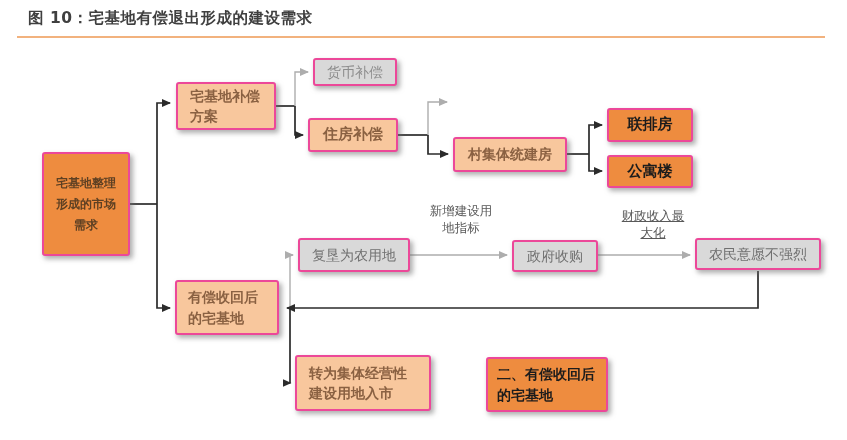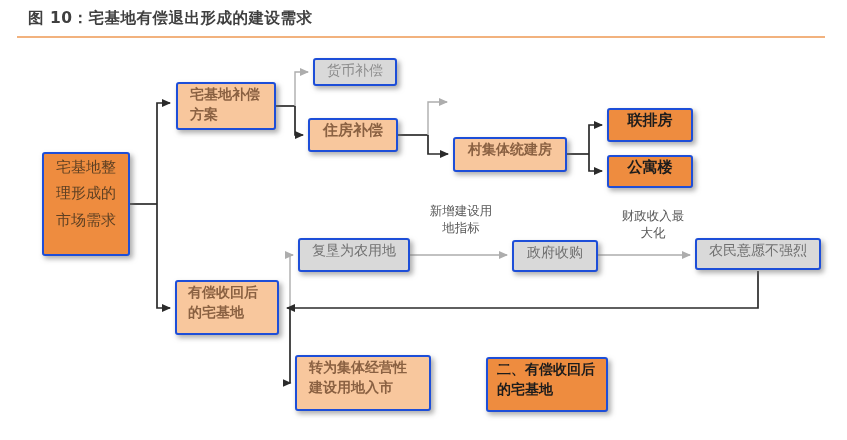--- a/index.html
+++ b/index.html
@@ -14,29 +14,29 @@
   .title-rule{
     position:absolute;left:17px;top:36px;width:808px;height:2px;
     background:var(--title-rule,#f2b27e);
   }
   svg.wires{position:absolute;left:0;top:0;pointer-events:none;}
   .edge-black{stroke:var(--black-line,#2b2b2b);stroke-width:1.7;fill:none;}
   .edge-gray{stroke:var(--gray-line,#adadad);stroke-width:1.4;fill:none;}
   .mk-black{fill:var(--black-line,#2b2b2b);}
   .mk-gray{fill:var(--gray-line,#adadad);}
   .node{
-    position:absolute;box-sizing:border-box;border:2px solid #1d4ed8;border-radius:3px;
+    position:absolute;box-sizing:border-box;border:2px solid #ec4899;border-radius:3px;
     box-shadow:2.5px 3px 5px rgba(110,110,110,.55);
-    display:flex;align-items:flex-start;font-size:14px;line-height:1.45;
+    display:flex;align-items:center;font-size:14px;line-height:1.45;
   }
   .node.center{justify-content:center;text-align:center;}
   .node.dark{background:var(--accent-orange,#ee8c3f);}
   .node.light{background:var(--light-orange,#f8c79d);}
   .node.gray{background:var(--gray-box,#d9d9d9);}
-  .t-main{color:var(--dark-box-text,#5e4023);font-weight:normal;font-size:15px;line-height:1.75;}
+  .t-main{color:var(--dark-box-text,#5e4023);font-weight:bold;font-size:12px;line-height:1.75;}
   .t-light{color:var(--light-box-text,#8a6142);font-weight:bold;}
   .t-black{color:#1c1c1c;font-weight:bold;font-size:15px;}
   .t-gray-lt{color:var(--gray-box-text-light,#8c8c8c);}
   .t-gray{color:var(--gray-box-text,#707070);}
   .edge-label{
     position:absolute;font-size:12.5px;line-height:1.35;color:var(--label-text,#595959);
     text-align:center;
   }
   .watermark{
     position:absolute;left:640px;top:399px;width:200px;text-align:right;
@@ -136,16 +136,16 @@
   <div class="node light t-light" style="left:295px;top:355px;width:136px;height:56px;padding:0 20px 0 12px;">
     <span>转为集体经营性建设用地入市</span>
   </div>
 
   <div class="node dark t-black" style="left:486px;top:357px;width:122px;height:55px;padding:0 8px 0 9px;font-size:14px;">
     <span>二、有偿收回后的宅基地</span>
   </div>
 
   <div class="edge-label" style="left:428px;top:203px;width:66px;">新增建设用地指标</div>
 
-  <div class="edge-label" style="left:620px;top:208px;width:66px;">财政收入最大化</div>
+  <div class="edge-label" style="left:620px;top:208px;width:66px;text-decoration:underline;">财政收入最大化</div>
 
 
 </div>
 
 </body></html>

